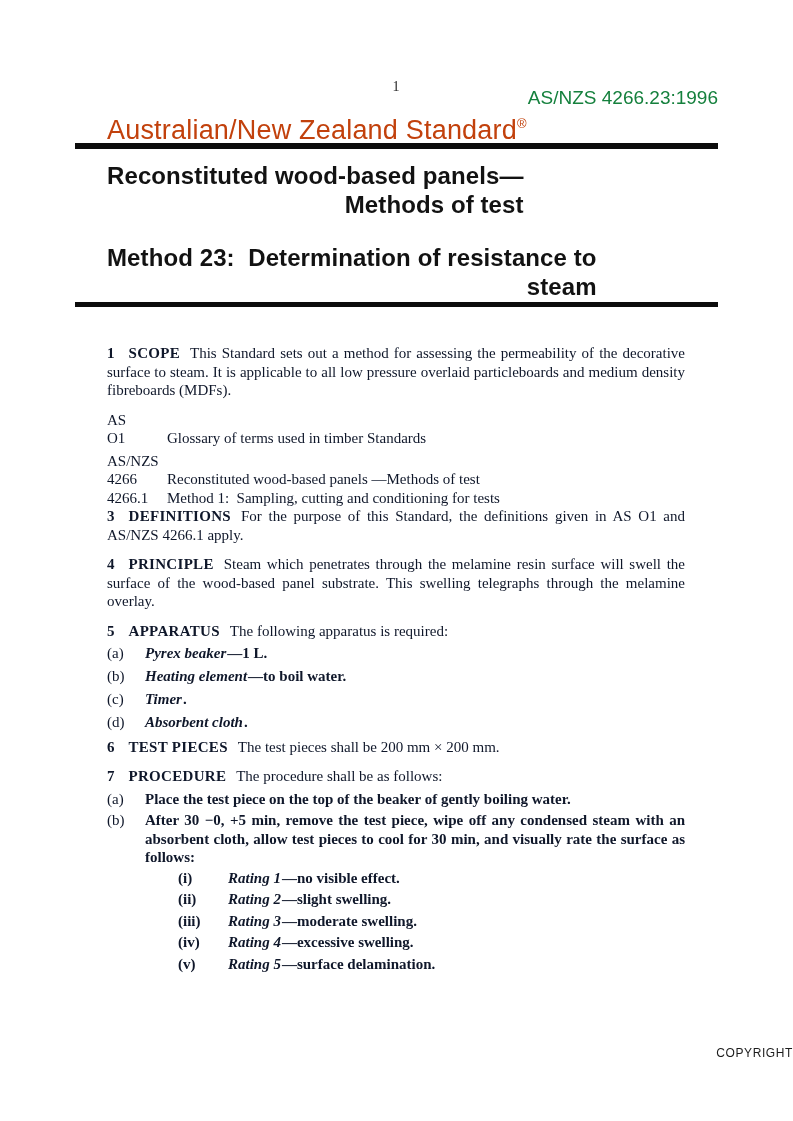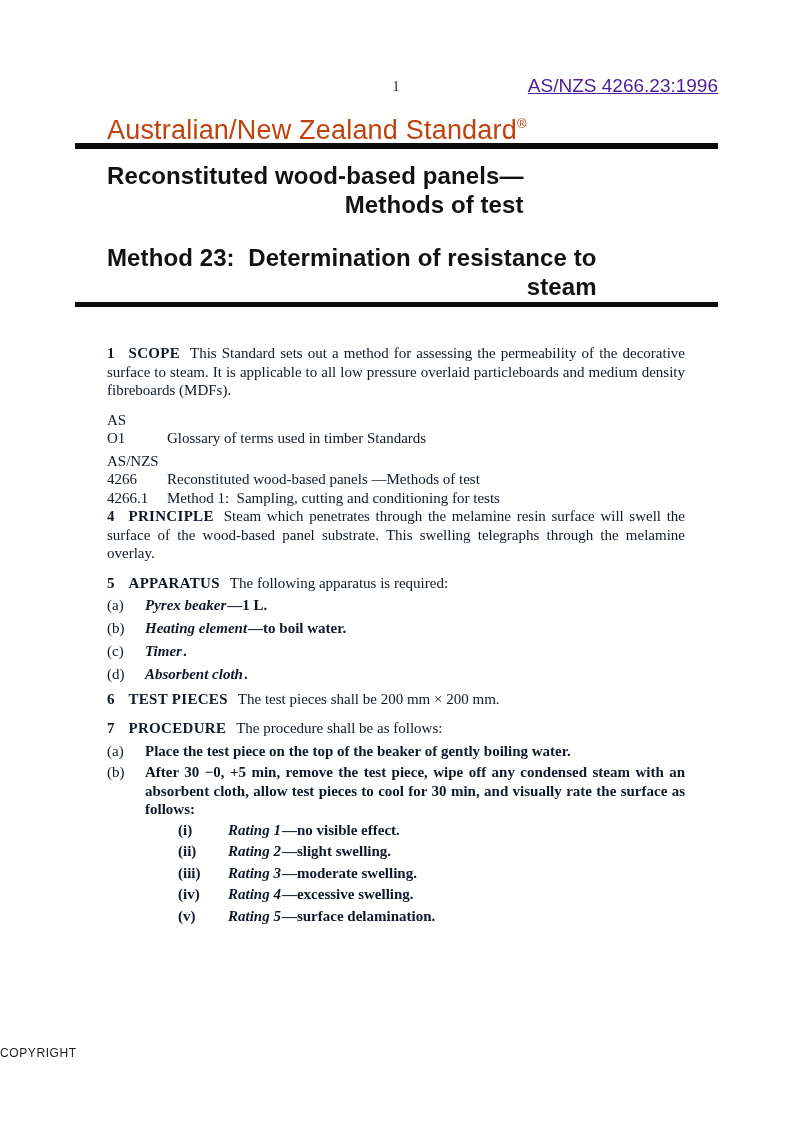--- a/index.html
+++ b/index.html
@@ -18,24 +18,23 @@
   
   .page-num {
     position: absolute;
     left: 346px; top: 79px; width: 100px;
     text-align: center;
     font: 14px/16px "Liberation Serif", "DejaVu Serif", serif;
     color: #1f1f1f;
   }
   .doc-ref {
     position: absolute;
-    right: 75px; top: 75px;
+    right: 75px; top: 87px;
     font: 19px/22px "Liberation Sans", "DejaVu Sans", sans-serif;
-    color: #4c1d95;
-    text-decoration: underline;
+    color: #15803d;
   }
 
   
   .brand {
     position: absolute;
     left: 91px; top: 109px;
     font: 27px/30px "Liberation Sans", "DejaVu Sans", sans-serif;
     color: #c2410c;
     letter-spacing: 0.2px;
     margin-left: 16px;
@@ -98,21 +97,21 @@
   .sublist { margin: 2px 0 0 33px; }
   .sublist .li { margin-bottom: 3px; }
   .sublist .li .marker { flex: 0 0 50px; }
 
   i { font-style: italic; }
 
   
   .footer {
     position: absolute;
     left: 0; right: 0; top: 1046px;
-    text-align: left;
+    text-align: right;
     font: 12px/14px "Liberation Sans", "DejaVu Sans", sans-serif;
     letter-spacing: 0.6px;
     color: #1c1c1c;
   }
 </style>
 </head>
 <body>
 
 <div class="page">
 
@@ -153,20 +152,21 @@
           <span class="ref-code">4266</span>
           <span class="ref-title">Reconstituted wood-based panels —Methods of test</span>
         </div>
         <div class="ref-row">
           <span class="ref-code">4266.1</span>
           <span class="ref-title">Method 1:  Sampling, cutting and conditioning for tests</span>
         </div>
       </div>
     </div>
 
+    <p class="para"><b class="num">3</b><b class="head">DEFINITIONS</b><span class="txt">For the purpose of this Standard, the definitions given in AS O1 and AS/NZS 4266.1 apply.</span></p>
 
     <p class="para"><b class="num">4</b><b class="head">PRINCIPLE</b><span class="txt">Steam which penetrates through the melamine resin surface will swell the surface of the wood-based panel substrate. This swelling telegraphs through the melamine overlay.</span></p>
 
     <p class="para pre-list"><b class="num">5</b><b class="head">APPARATUS</b><span class="txt">The following apparatus is required:</span></p>
 
     <div class="list-apparatus">
       <div class="li">
         <span class="marker">(a)</span>
         <span class="li-text"><i>Pyrex beaker</i><span class="rest">—1 L.</span></span>
       </div>

